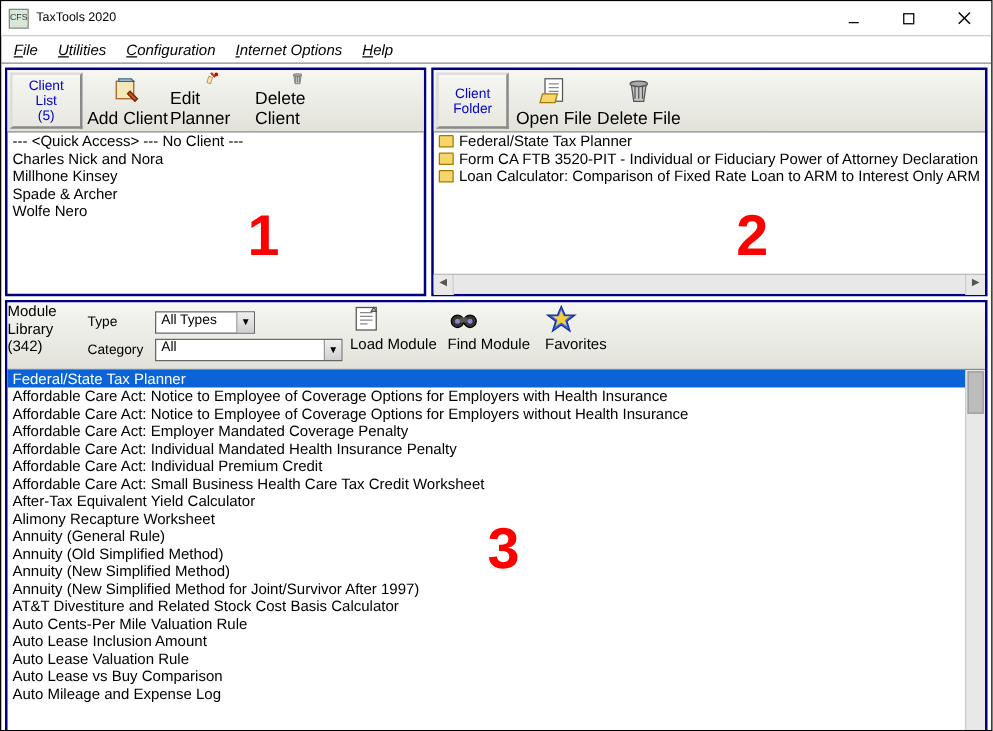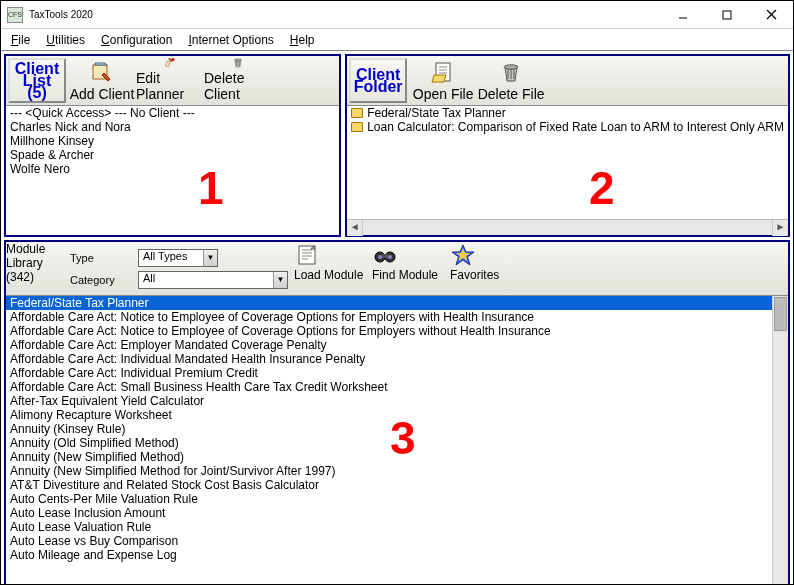--- a/index.html
+++ b/index.html
@@ -42,20 +42,21 @@
   }
   .titlebar .win-btn.close svg line { stroke: #000; stroke-width:1.2; }
   
   .menubar {
     height: 22px;
     display: flex;
     align-items: center;
     padding: 0 4px;
     gap: 4px;
     border-bottom: 1px solid #888;
+    font-style: italic;
   }
   .menubar .menu-item {
     padding: 2px 6px;
     font-size: 12px;
   }
   .menubar .menu-item span.u { text-decoration: underline; }
   
   .big-num {
     position: absolute;
     font-size: 46px;
@@ -89,22 +90,22 @@
   }
   .toolbar .main-label {
     width: 58px;
     border: 2px outset #ddd;
     margin: 2px;
     display: flex;
     flex-direction: column;
     align-items: center;
     justify-content: center;
     color: #0000c8;
-    font-weight: bold;
-    font-size: 16px;
+    font-weight: normal;
+    font-size: 11px;
     line-height: 12px;
     text-align: center;
     background: linear-gradient(#f6f6f2,#e8e8e0);
   }
   .toolbar .tool-btn {
     width: 68px;
     display: flex;
     flex-direction: column;
     align-items: center;
     justify-content: flex-end;
@@ -167,21 +168,21 @@
     background: linear-gradient(#f6f6f2, #e2e2da);
     border-bottom: 1px solid #888;
     display: flex;
     align-items: stretch;
   }
   .bottom-toolbar .main-label { width: 58px; }
   .filters {
     display:flex; flex-direction:column; justify-content:center;
     gap:4px; padding: 4px 6px;
   }
-  .filters .frow { display:flex; align-items:center; gap:18px; font-size:11px; }
+  .filters .frow { display:flex; align-items:center; gap:4px; font-size:11px; }
   .filters .frow label { width: 50px; }
   .combo {
     height: 18px;
     background:#fff;
     border:1px solid #666;
     display:flex; align-items:flex-start;
     font-size:11px;
     position:relative;
   }
   .combo .val{ padding:0 4px; flex:1; white-space:nowrap; overflow:hidden;}
@@ -320,20 +321,24 @@
             <line x1="13" y1="10" x2="13" y2="20" stroke="#555"></line>
             <line x1="16" y1="10" x2="16" y2="20" stroke="#555"></line>
         </svg>
         <span>Delete File</span>
       </div>
     </div>
     <div class="list-area" id="folder-rows">
         <div class="folder-row">
           <span class="folder-ico"></span>
           <span>Federal/State Tax Planner</span>
+        </div>
+        <div class="folder-row">
+          <span class="folder-ico"></span>
+          <span>Form CA FTB 3520-PIT - Individual or Fiduciary Power of Attorney Declaration</span>
         </div>
         <div class="folder-row">
           <span class="folder-ico"></span>
           <span>Loan Calculator: Comparison of Fixed Rate Loan to ARM to Interest Only ARM</span>
         </div>
       </div>
     <div class="pane-scroll-h">
       <div class="arrow l">◄</div>
       <div class="arrow r">►</div>
     </div>
@@ -395,21 +400,21 @@
   <div class="module-list" id="module-rows">
     <div class="mrow selected">Federal/State Tax Planner</div>
       <div class="mrow">Affordable Care Act: Notice to Employee of Coverage Options for Employers with Health Insurance</div>
       <div class="mrow">Affordable Care Act: Notice to Employee of Coverage Options for Employers without Health Insurance</div>
       <div class="mrow">Affordable Care Act: Employer Mandated Coverage Penalty</div>
       <div class="mrow">Affordable Care Act: Individual Mandated Health Insurance Penalty</div>
       <div class="mrow">Affordable Care Act: Individual Premium Credit</div>
       <div class="mrow">Affordable Care Act: Small Business Health Care Tax Credit Worksheet</div>
       <div class="mrow">After-Tax Equivalent Yield Calculator</div>
       <div class="mrow">Alimony Recapture Worksheet</div>
-      <div class="mrow">Annuity (Kinsey Rule)</div>
+      <div class="mrow">Annuity (General Rule)</div>
       <div class="mrow">Annuity (Old Simplified Method)</div>
       <div class="mrow">Annuity (New Simplified Method)</div>
       <div class="mrow">Annuity (New Simplified Method for Joint/Survivor After 1997)</div>
       <div class="mrow">AT&amp;T Divestiture and Related Stock Cost Basis Calculator</div>
       <div class="mrow">Auto Cents-Per Mile Valuation Rule</div>
       <div class="mrow">Auto Lease Inclusion Amount</div>
       <div class="mrow">Auto Lease Valuation Rule</div>
       <div class="mrow">Auto Lease vs Buy Comparison</div>
       <div class="mrow">Auto Mileage and Expense Log</div>
       <div class="vscroll">

